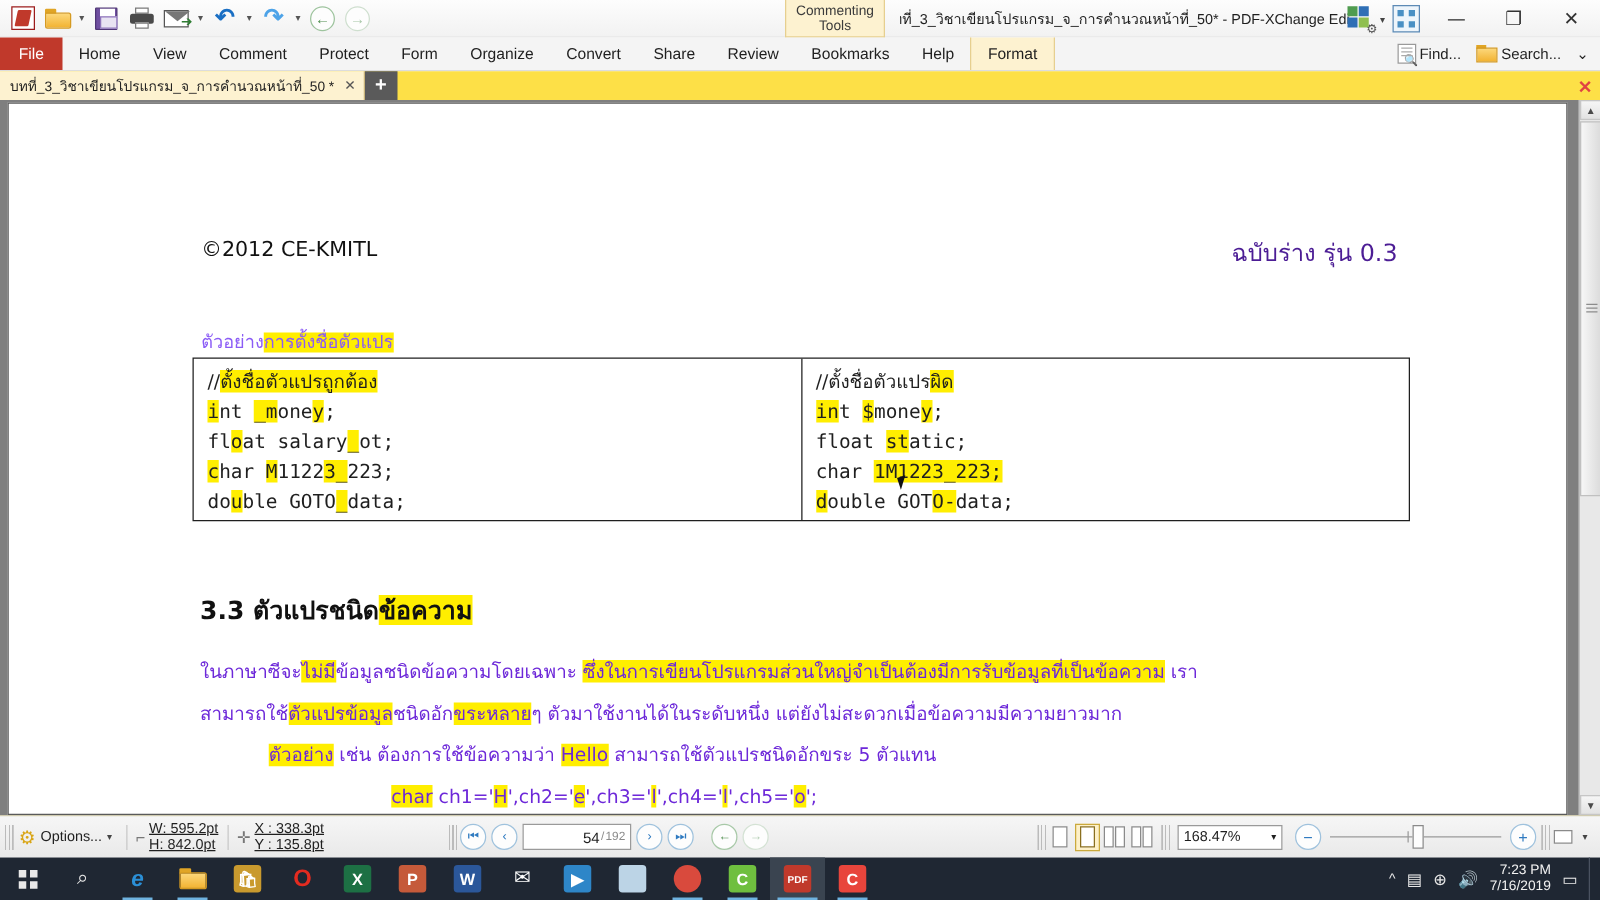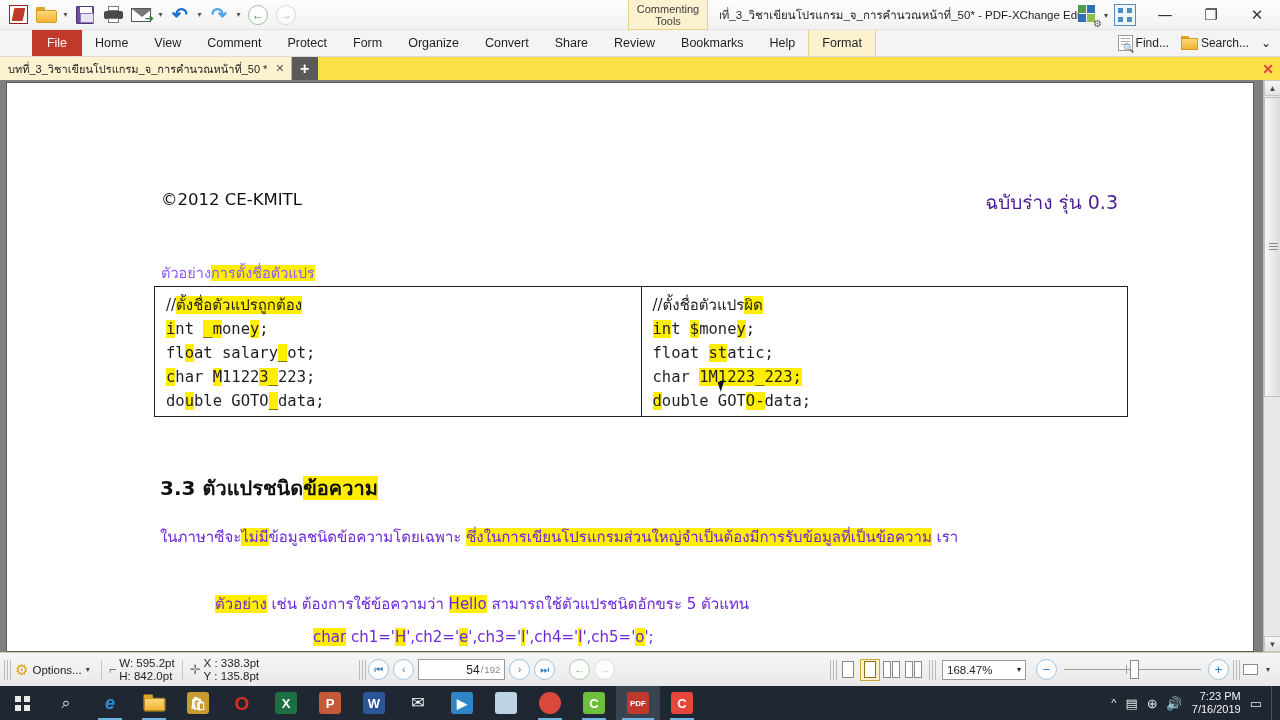--- a/index.html
+++ b/index.html
@@ -96,21 +96,21 @@
   .restore-ic .g span:nth-child(4){right:0;bottom:0;}
   .wbtn {
     width: 46px; height: 30px; display:flex; align-items:center; justify-content:center;
     font-size: 15px; color: #333; font-family: "DejaVu Sans", sans-serif;
   }
 
   
   .ribbon {
     position: absolute; left: 0; top: 30px; width: 1280px; height: 27px;
     background: #f4f4f4; border-bottom: 1px solid #dcdcdc;
-    display: flex; align-items: stretch; padding-left: 32px;
+    display: flex; align-items: stretch;
   }
   .file-tab {
     width: 50px; background: #c0392b; color: #fff; font-size: 12.5px;
     display: flex; align-items: center; justify-content: center;
   }
   .rtab {
     padding: 0 13px; font-size: 12.5px; color: #1f1f1f;
     display: flex; align-items: center; justify-content: center; white-space: nowrap;
   }
   .rtab.format {
@@ -204,21 +204,21 @@
   .statusbar {
     position:absolute; left:0; top:652px; width:1280px; height:34px;
     background: linear-gradient(#f6f6f6,#e9e9e9); border-top: 1px solid #d0cbb0;
     display:flex; align-items:center; font-size:11.5px; color:#1f1f1f;
   }
   .sb-grip { width:7px; height:20px; margin-left:4px;
      background: repeating-linear-gradient(90deg,#bbb 0 1px,transparent 1px 3px); }
   .sb-gear { font-size:15px; color:#d9a515; margin: 0 4px 0 4px; }
   .sb-sep { width:1px; height:20px; background:#c8c8c8; margin: 0 7px; }
   .sb-kv { line-height:13px; }
-  .sb-kv div { white-space:nowrap; }
+  .sb-kv div { white-space:nowrap;text-decoration:underline; }
   .pgbtn {
     width:21px; height:21px; border-radius:50%; border:1px solid #9fc2dd; background:#fdfdfd;
     display:flex; align-items:center; justify-content:center; color:#2f7ac0; font-size:10px; margin:0 2px;
   }
   .pgbtn.green { border-color:#a8c9a8; color:#4f8f4f; }
   .pgbtn.dim { border-color:#d4e2d4; color:#b3cdb3; }
   .pagebox {
     width:87px; height:21px; border:1px solid #9a9a9a; background:#fff;
     display:flex; align-items:center; justify-content:flex-end; padding-right:4px; gap:1px;
     font-size:12px; color:#1f1f1f; margin: 0 2px;
@@ -407,20 +407,23 @@
           </div>
         </div>
 
         <div class="h33">
           <span>3.3 </span><span>ตัวแปรชนิด</span><span class="hl">ข้อความ</span>
         </div>
 
         <div class="para p1">
           <span>ในภาษาซีจะ</span><span class="hl">ไม่มี</span><span>ข้อมูลชนิดข้อความโดยเฉพาะ </span><span class="hl">ซึ่งในการเขียนโปรแกรมส่วนใหญ่จำเป็นต้องมีการรับข้อมูลที่เป็นข้อความ</span><span> เรา</span>
         </div>
+        <div class="para p2">
+          <span>สามารถใช้</span><span class="hl">ตัวแปรข้อมูล</span><span>ชนิดอัก</span><span class="hl">ขระหลาย</span><span>ๆ ตัวมาใช้งานได้ในระดับหนึ่ง แต่ยังไม่สะดวกเมื่อข้อความมีความยาวมาก</span>
+        </div>
         <div class="para p3">
           <span class="hl">ตัวอย่าง</span><span> เช่น ต้องการใช้ข้อความว่า </span><span class="hl">Hello</span><span> สามารถใช้ตัวแปรชนิดอักขระ 5 ตัวแทน</span>
         </div>
         <div class="para p4">
           <span class="hl">char</span><span>      ch1='</span><span class="hl">H</span><span>',ch2='</span><span class="hl">e</span><span>',ch3='</span><span class="hl">l</span><span>',ch4='</span><span class="hl">l</span><span>',ch5='</span><span class="hl">o</span><span>';</span>
         </div>
 
         <div class="cursor-arrow"></div>
 
       </div>

